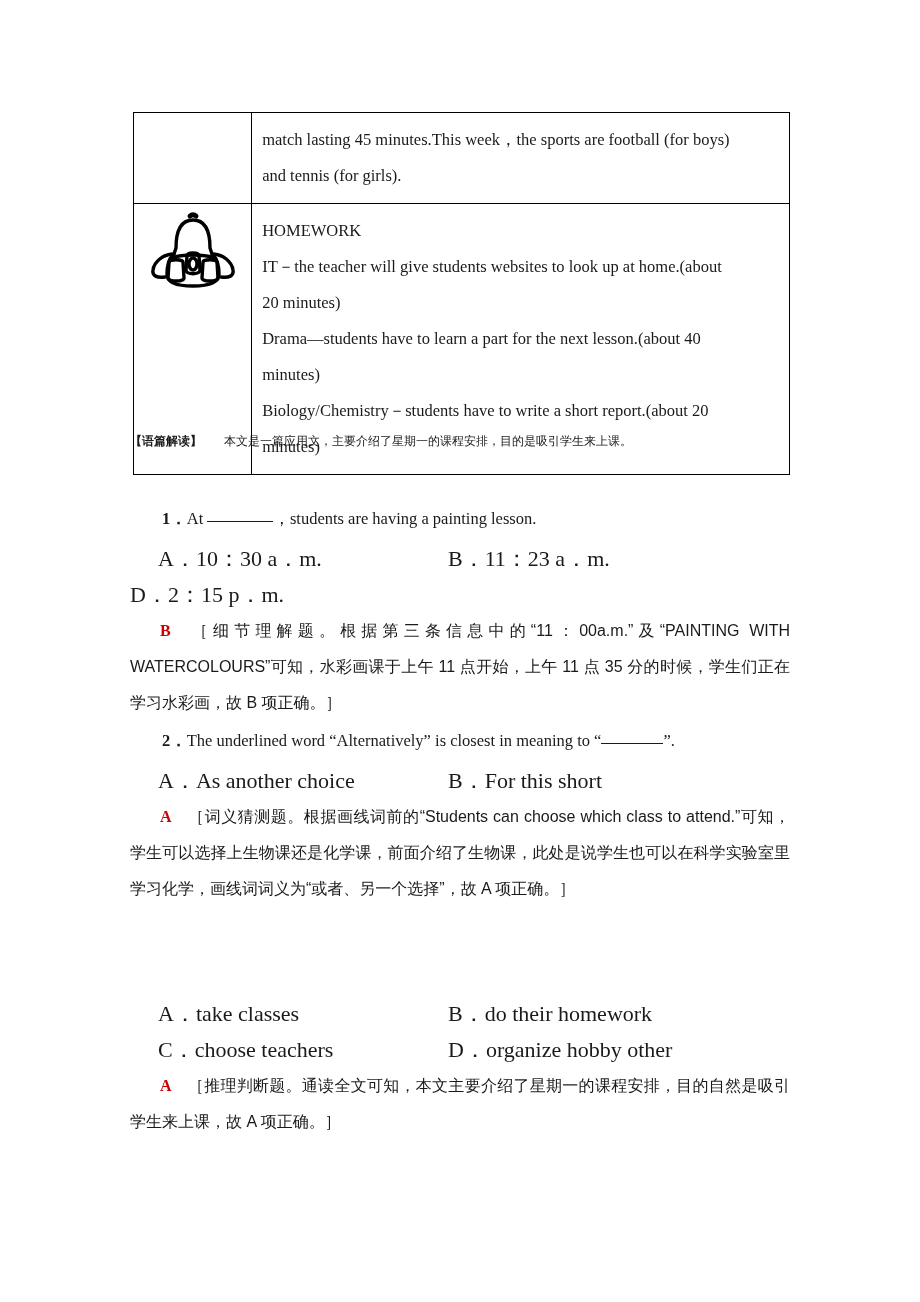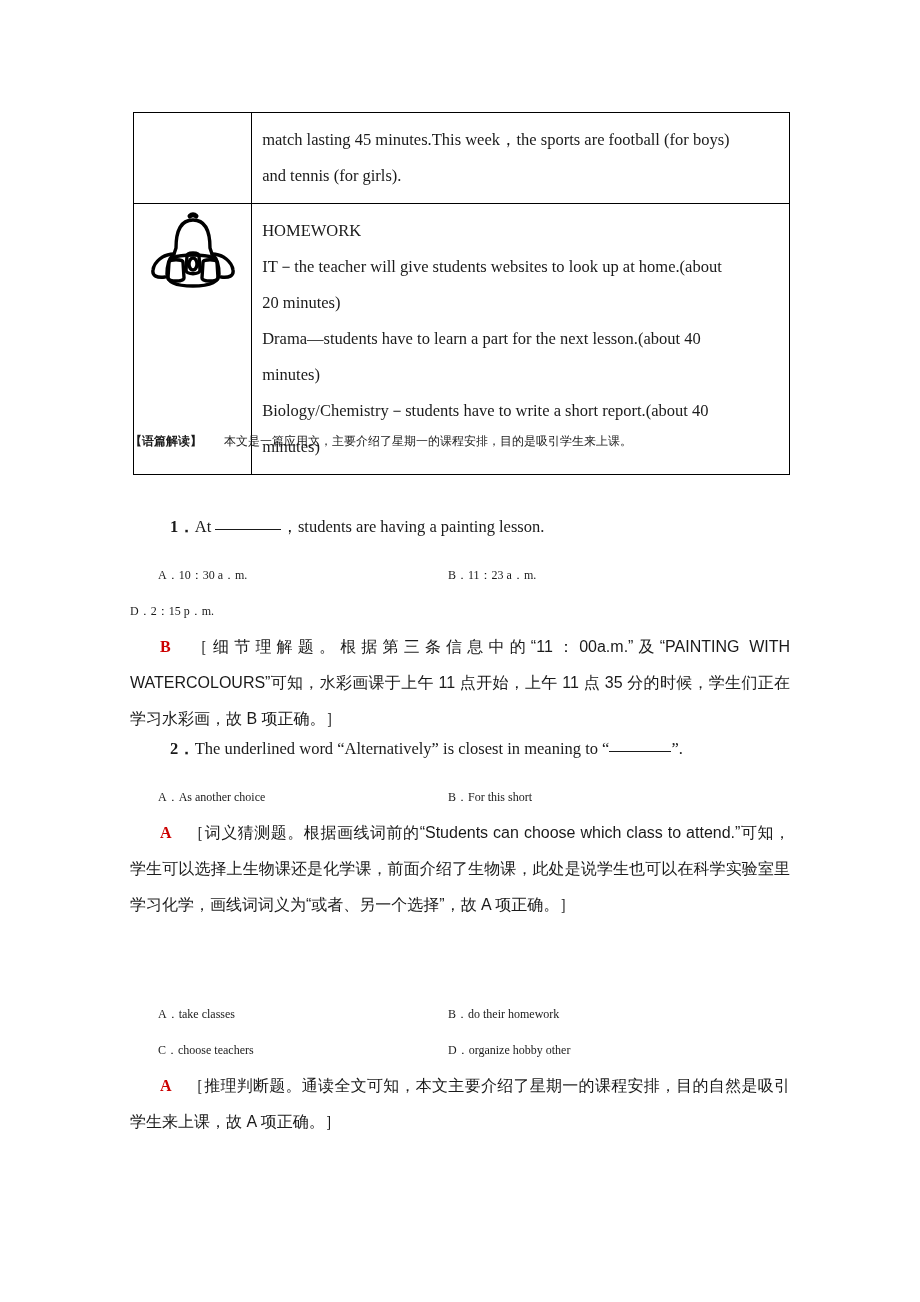--- a/index.html
+++ b/index.html
@@ -89,33 +89,33 @@
     display: inline-block;
     border-bottom: 1px solid #1a1a1a;
     width: 66px;
     vertical-align: 2px;
   }
   .blank-line.short { width: 62px; }
 
   
   .opt-row {
     display: flex;
-    font-size: 12px;
+    font-size: 22px;
     line-height: 36px;
   }
   .opt-col {
     width: 290px;
     flex: 0 0 290px;
   }
   .opt-col.first { margin-left: 28px; }
   .latin { font-family: "Liberation Serif", "DejaVu Serif", serif; }
   .q-stem {
     font-size: 16.5px;
     line-height: 36px;
-    margin: 12px;
+    margin: 4px;
     padding-left: 28px;
   }
   .expl {
     font-size: 16px;
     line-height: 36px;
     margin: 0;
     text-align: justify;
     font-family: "Liberation Sans", "DejaVu Sans", sans-serif;
   }
 </style>
@@ -168,21 +168,21 @@
             </svg>
           </span>
         </td>
         <td>
           <div class="cell-text">
             <p class="latin">HOMEWORK</p>
             <p class="latin">IT－the teacher will give students websites to look up at home.(about</p>
             <p class="latin">20 minutes)</p>
             <p class="latin">Drama—students have to learn a part for the next lesson.(about 40</p>
             <p class="latin">minutes)</p>
-            <p class="latin">Biology/Chemistry－students have to write a short report.(about 40</p>
+            <p class="latin">Biology/Chemistry－students have to write a short report.(about 20</p>
             <p class="latin">minutes)</p>
           </div>
         </td>
       </tr>
     </tbody>
   </table>
 
   <div class="flow" style="top: 423px;">
     <p class="para para-zh">
       <span class="bold">【语篇解读】</span><span style="display:inline-block;width:22px"></span><span>本文是一篇应用文，主要介绍了星期一的课程安排，目的是吸引学生来上课。</span>

